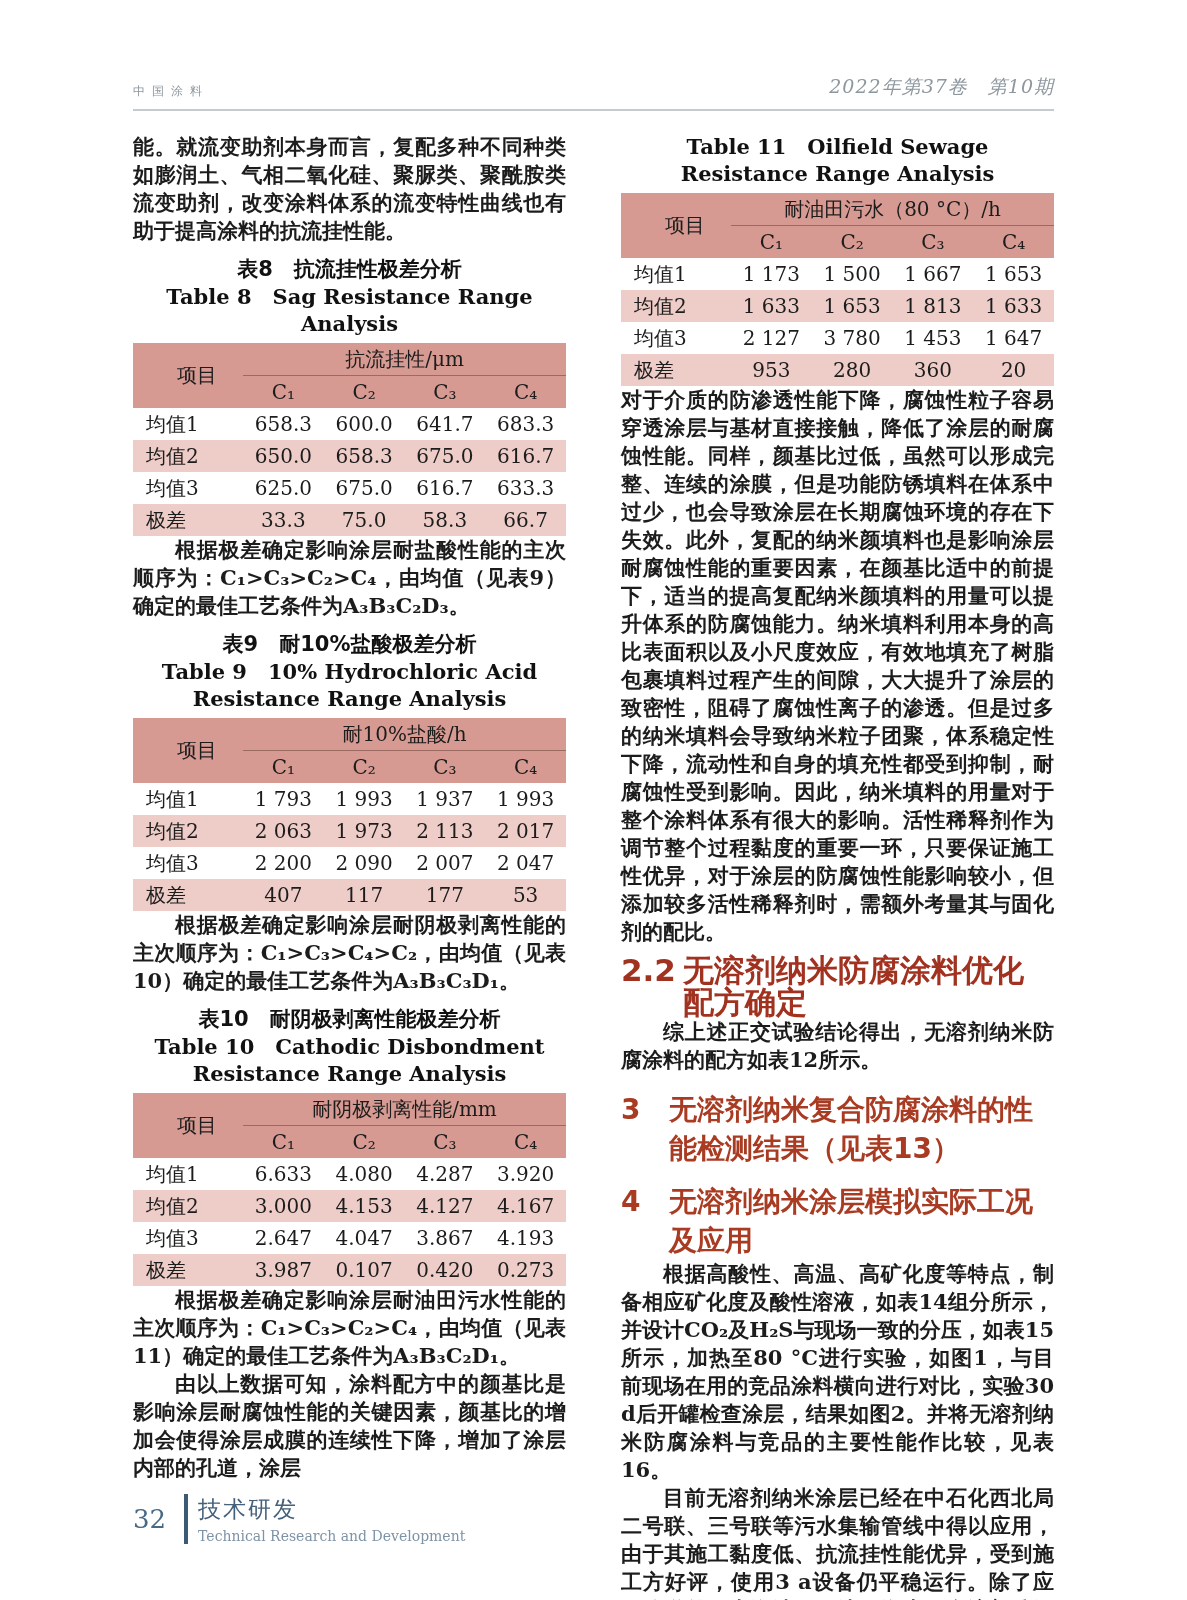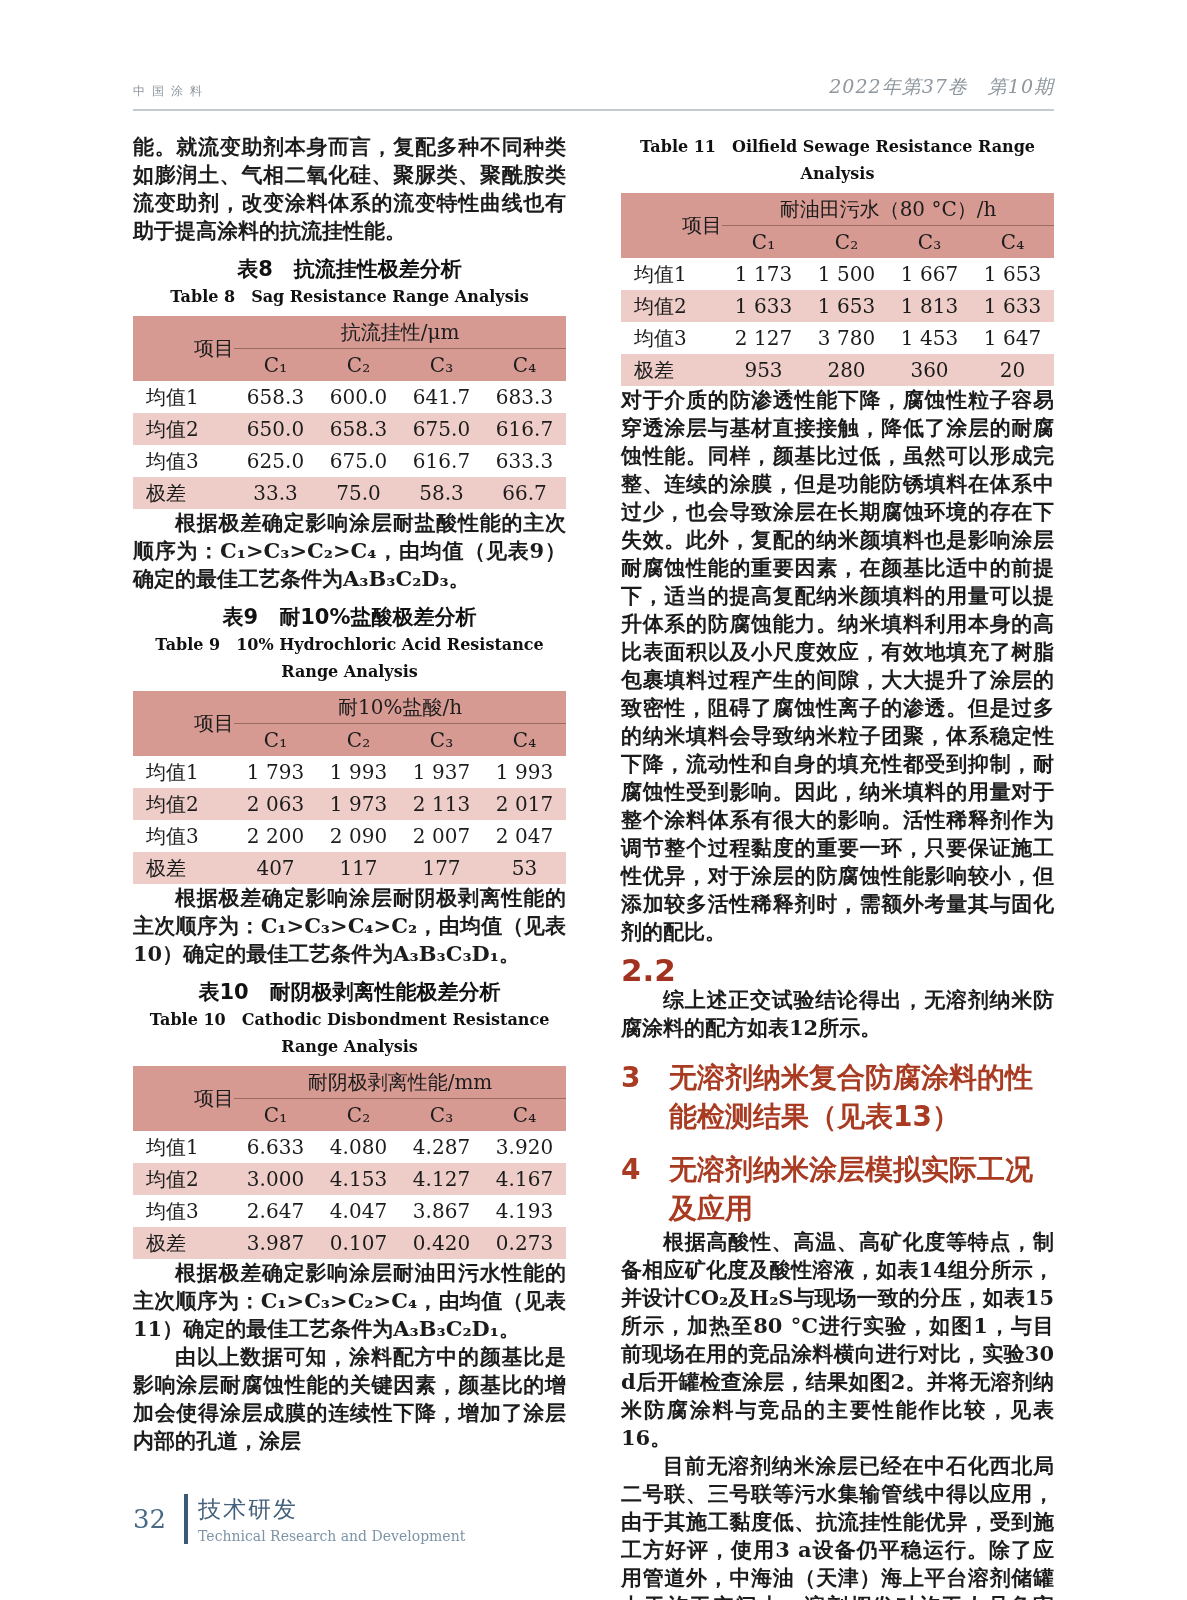--- a/index.html
+++ b/index.html
@@ -17,27 +17,27 @@
   .columns{display:flex;gap:55px;margin-top:22px;}
   .col{width:433px;flex:none;}
   
   p.body{margin:0;font-size:21px;line-height:28px;text-align:justify;font-weight:bold;}
   p.indent{text-indent:2em;}
   .mt16{margin-top:16px;}
   .mt18{margin-top:18px;}
   
   .cap-cn{margin-top:10px;text-align:center;font-weight:bold;font-size:21px;line-height:28px;
     font-family:"DejaVu Sans","Liberation Sans",sans-serif;color:#111;}
-  .cap-en{text-align:center;font-weight:bold;font-size:16px;line-height:27px;margin-bottom:6px;
+  .cap-en{text-align:center;font-weight:bold;font-size:21px;line-height:27px;margin-bottom:6px;
     font-family:"DejaVu Serif","Liberation Serif",serif;color:#111;}
   
   table.rtable{width:100%;border-collapse:collapse;table-layout:fixed;font-size:20px;}
   table.rtable th,table.rtable td{height:32px;padding:0;font-weight:normal;vertical-align:middle;}
   table.rtable thead th{background:var(--table-header-bg,#d69a92);}
-  table.rtable th.item{width:92px;text-align:right;padding-left:9px;}
+  table.rtable th.item{width:92px;text-align:center;padding-left:18px;}
   table.rtable th.group{text-align:center;border-bottom:1px solid #9b6a61;}
   table.rtable th.chead{text-align:center;}
   table.rtable td{text-align:center;}
   table.rtable td.lab{text-align:left;padding-left:13px;}
   table.rtable tbody tr:nth-child(even){background:var(--table-row-alt-bg,#eecdc8);}
   
   .h22{display:flex;margin-top:8px;color:var(--subheading-red,#a23220);font-weight:bold;
     font-size:31px;line-height:32px;font-family:"DejaVu Sans","Liberation Sans",sans-serif;}
   .h22 .num{flex:none;width:62px;}
   .hsec{display:flex;color:var(--heading-red,#a93b22);font-weight:bold;
@@ -268,20 +268,21 @@
             <td>360</td>
             <td>20</td>
           </tr>
         </tbody>
       </table>
 
       <p class="body mt18">对于介质的防渗透性能下降，腐蚀性粒子容易穿透涂层与基材直接接触，降低了涂层的耐腐蚀性能。同样，颜基比过低，虽然可以形成完整、连续的涂膜，但是功能防锈填料在体系中过少，也会导致涂层在长期腐蚀环境的存在下失效。此外，复配的纳米颜填料也是影响涂层耐腐蚀性能的重要因素，在颜基比适中的前提下，适当的提高复配纳米颜填料的用量可以提升体系的防腐蚀能力。纳米填料利用本身的高比表面积以及小尺度效应，有效地填充了树脂包裹填料过程产生的间隙，大大提升了涂层的致密性，阻碍了腐蚀性离子的渗透。但是过多的纳米填料会导致纳米粒子团聚，体系稳定性下降，流动性和自身的填充性都受到抑制，耐腐蚀性受到影响。因此，纳米填料的用量对于整个涂料体系有很大的影响。活性稀释剂作为调节整个过程黏度的重要一环，只要保证施工性优异，对于涂层的防腐蚀性能影响较小，但添加较多活性稀释剂时，需额外考量其与固化剂的配比。</p>
 
       <div class="h22">
         <span class="num">2.2</span>
+        <span class="txt">无溶剂纳米防腐涂料优化配方确定</span>
       </div>
       <p class="body indent p22">综上述正交试验结论得出，无溶剂纳米防腐涂料的配方如表12所示。</p>
 
       <div class="hsec h3m">
         <span class="num">3</span>
         <span class="txt">无溶剂纳米复合防腐涂料的性能检测结果（见表13）</span>
       </div>
 
       <div class="hsec h4m">
         <span class="num">4</span>

